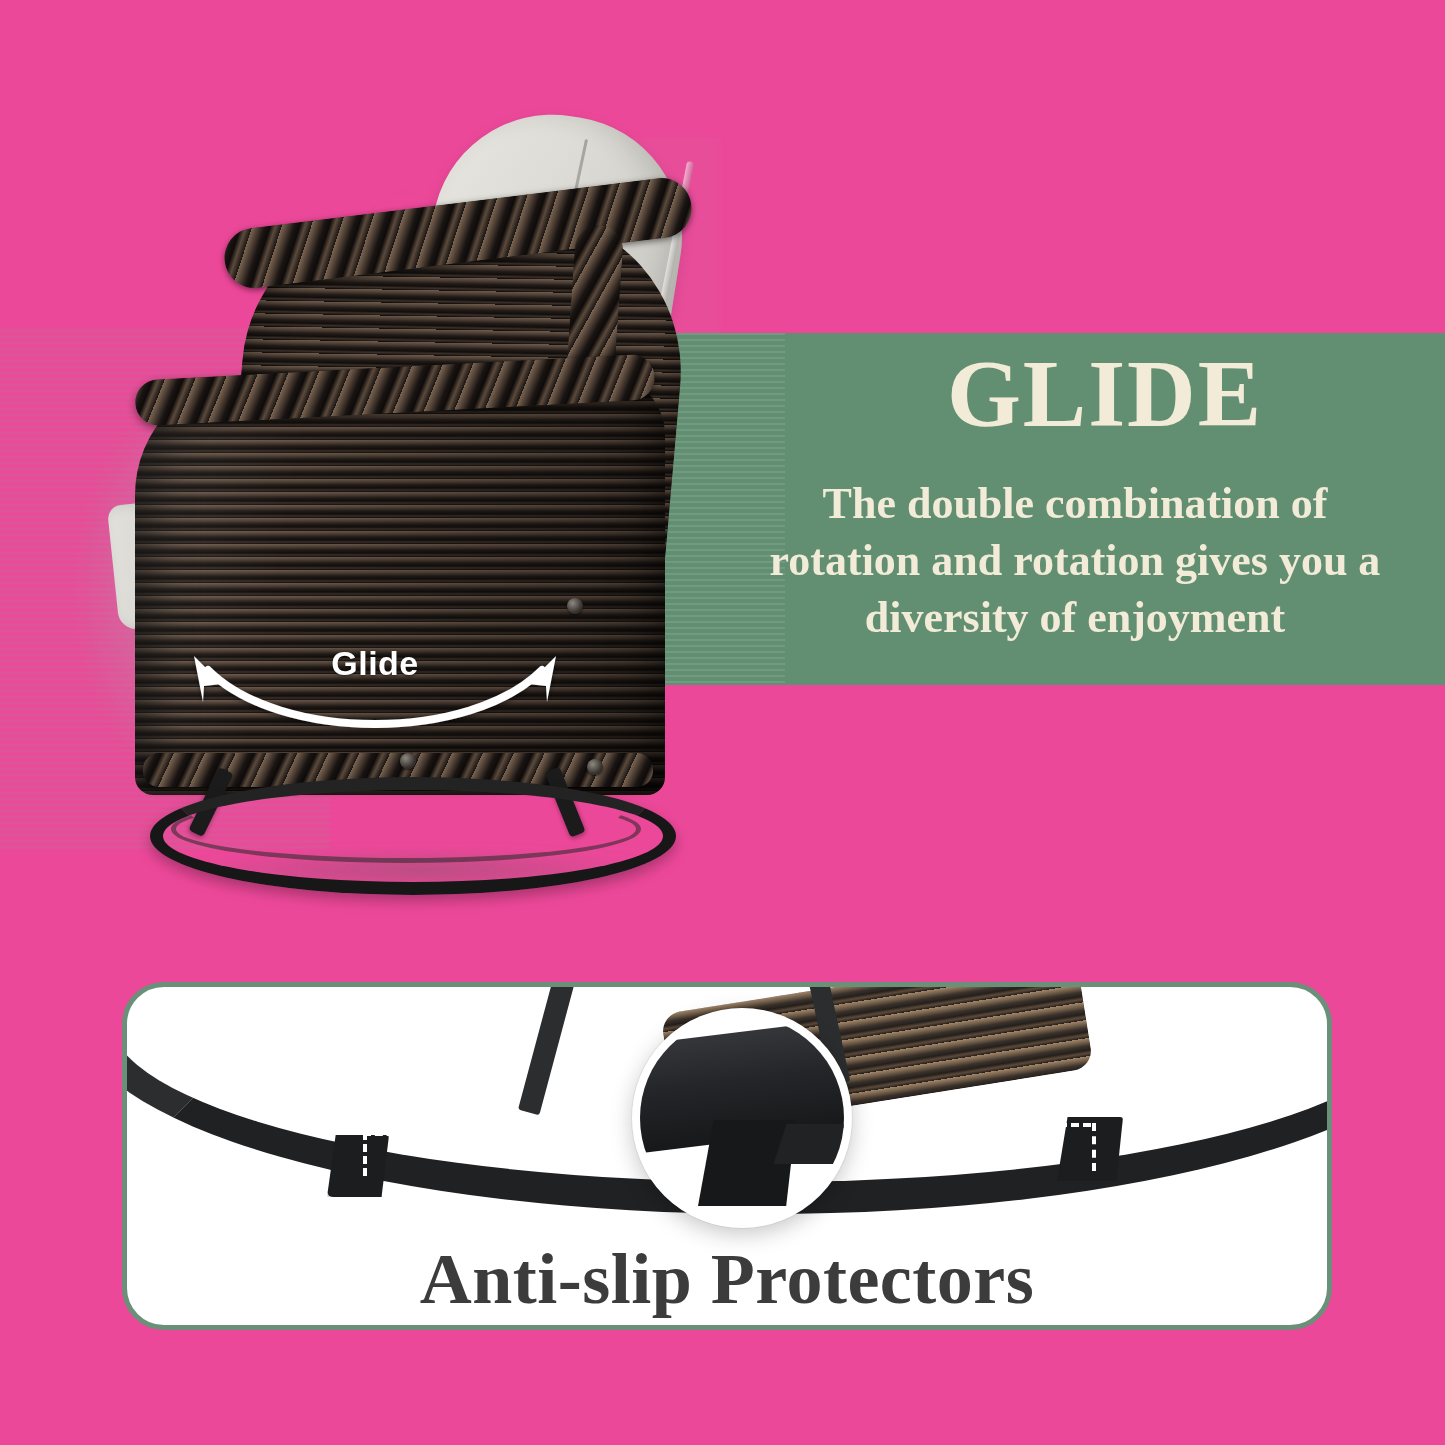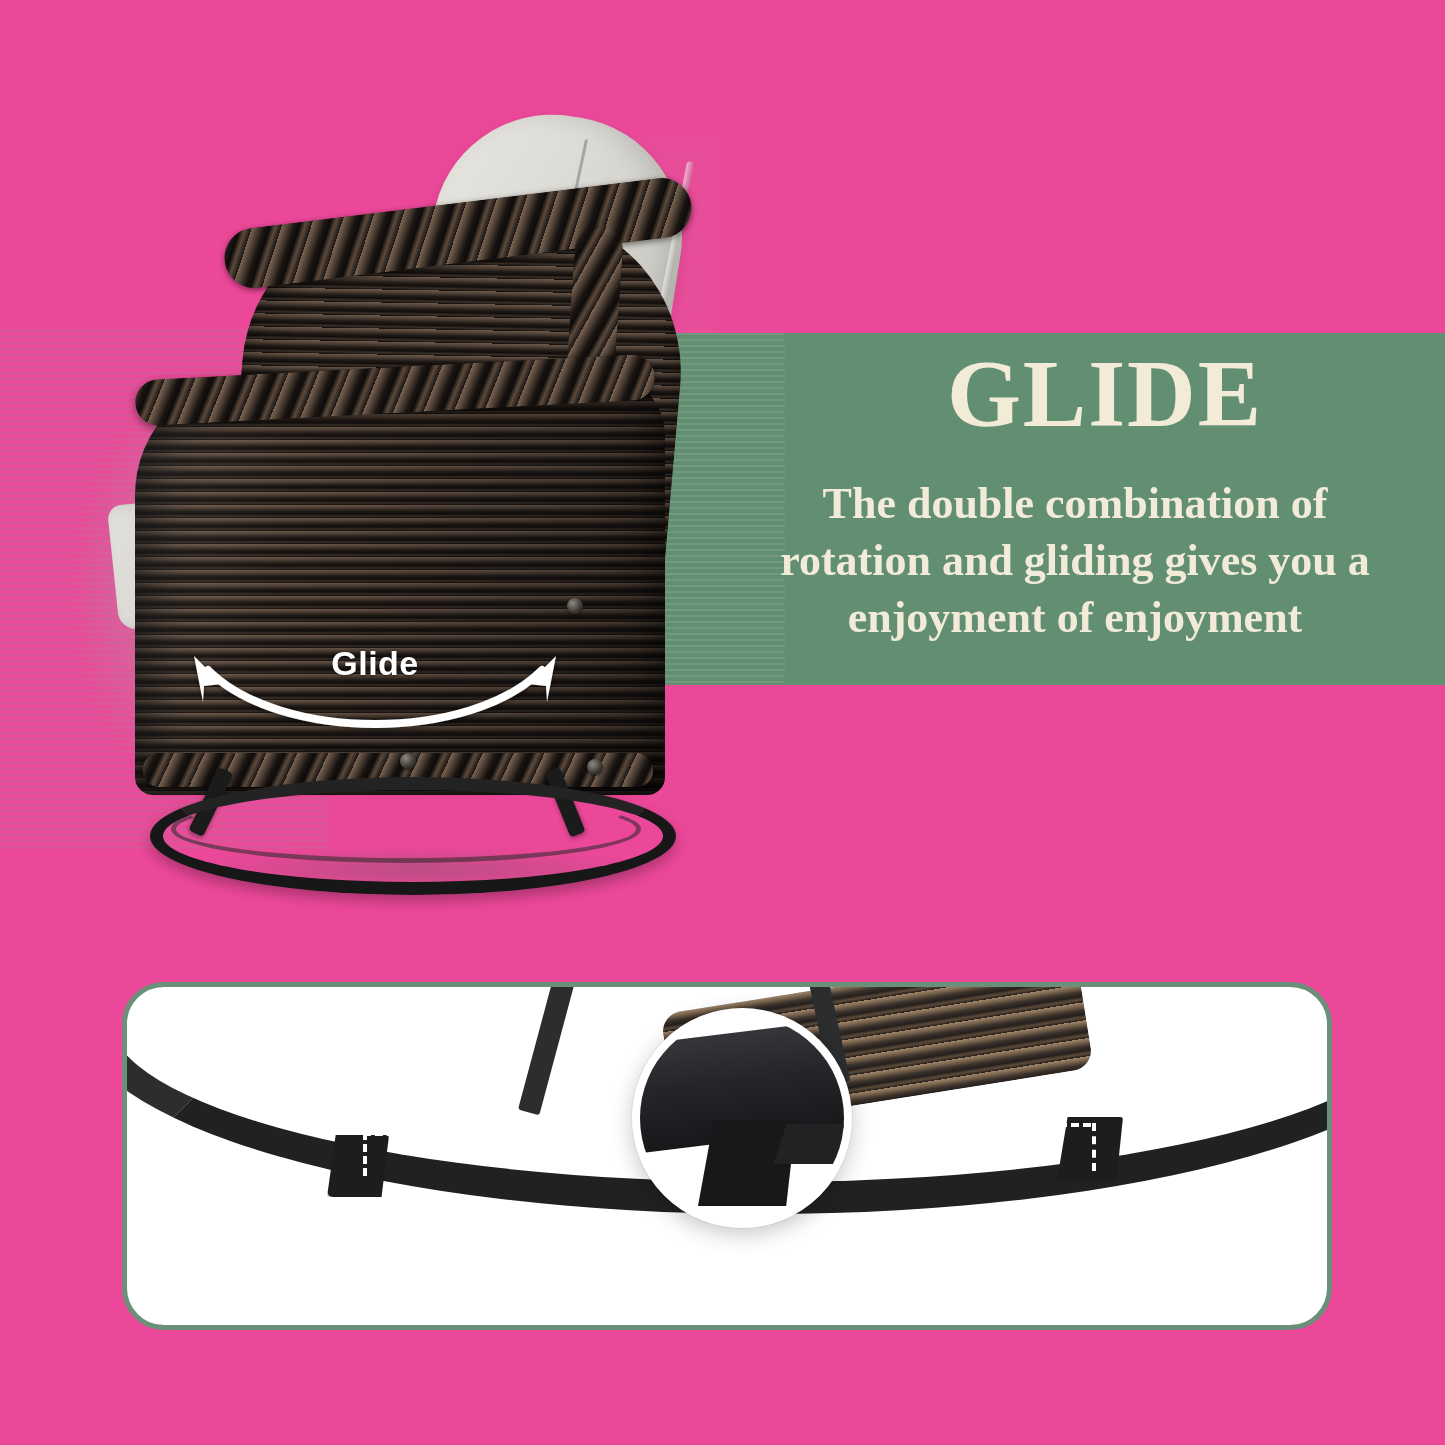--- a/index.html
+++ b/index.html
@@ -291,21 +291,21 @@
 
   <div id="hero">
 
     <div class="motion-blur"></div>
     <div class="motion-blur2"></div>
     <div class="blur-right"></div>
 
     <div id="green-panel">
       <div class="panel-smear"></div>
       <div id="glide-title">GLIDE</div>
-      <div id="glide-sub">The double combination of rotation and gliding gives you a enjoyment of enjoyment</div>
+      <div id="glide-sub">The double combination of rotation and rotation gives you a diversity of enjoyment</div>
     </div>
 
     <div id="chair">
 
       <div class="floor-shadow"></div>
 
       <div class="cushion">
         <div class="cushion-seam"></div>
         <div class="cushion-edge"></div>
       </div>
@@ -369,14 +369,15 @@
     <div class="dash-v" style="left:236px;top:145px;height:44px;"></div>
     <div class="dash-v" style="left:965px;top:136px;height:48px;"></div>
   </div>
 
   <div id="magnifier">
     <div class="mag-bar"></div>
     <div class="mag-foot"></div>
     <div class="mag-foot-sh"></div>
   </div>
 
+  <div id="detail-title">Anti-slip Protectors</div>
 
 </div>
 
 </body></html>

